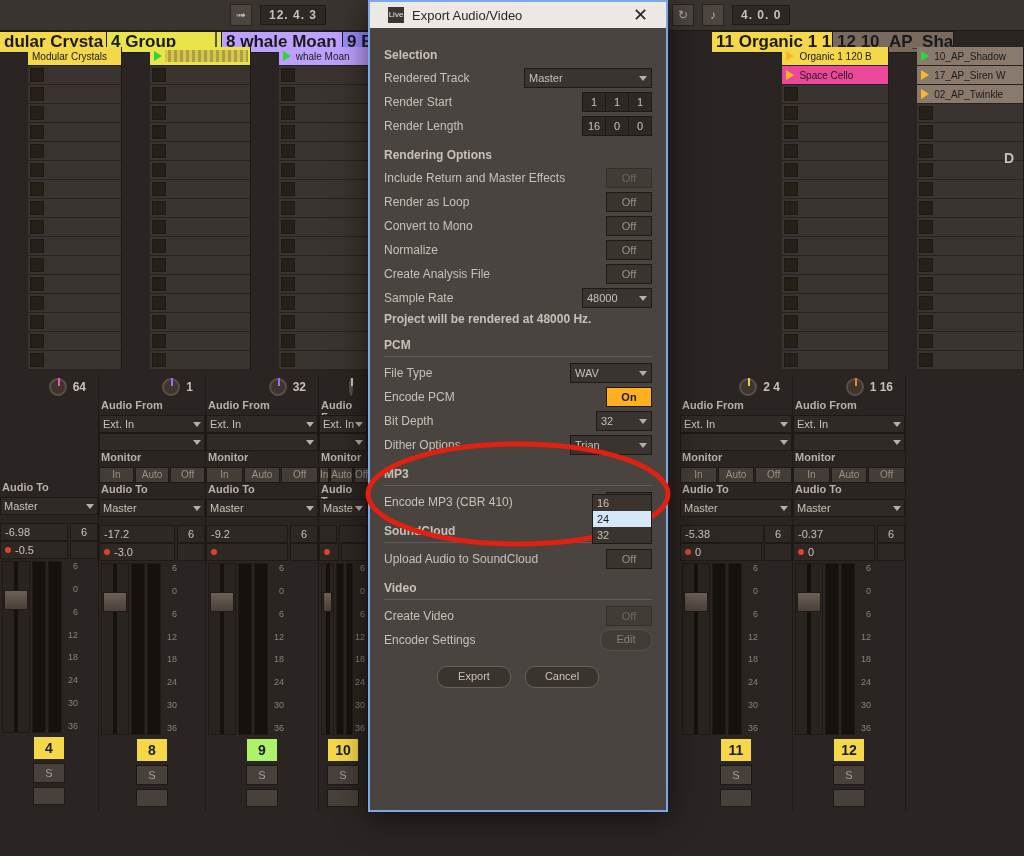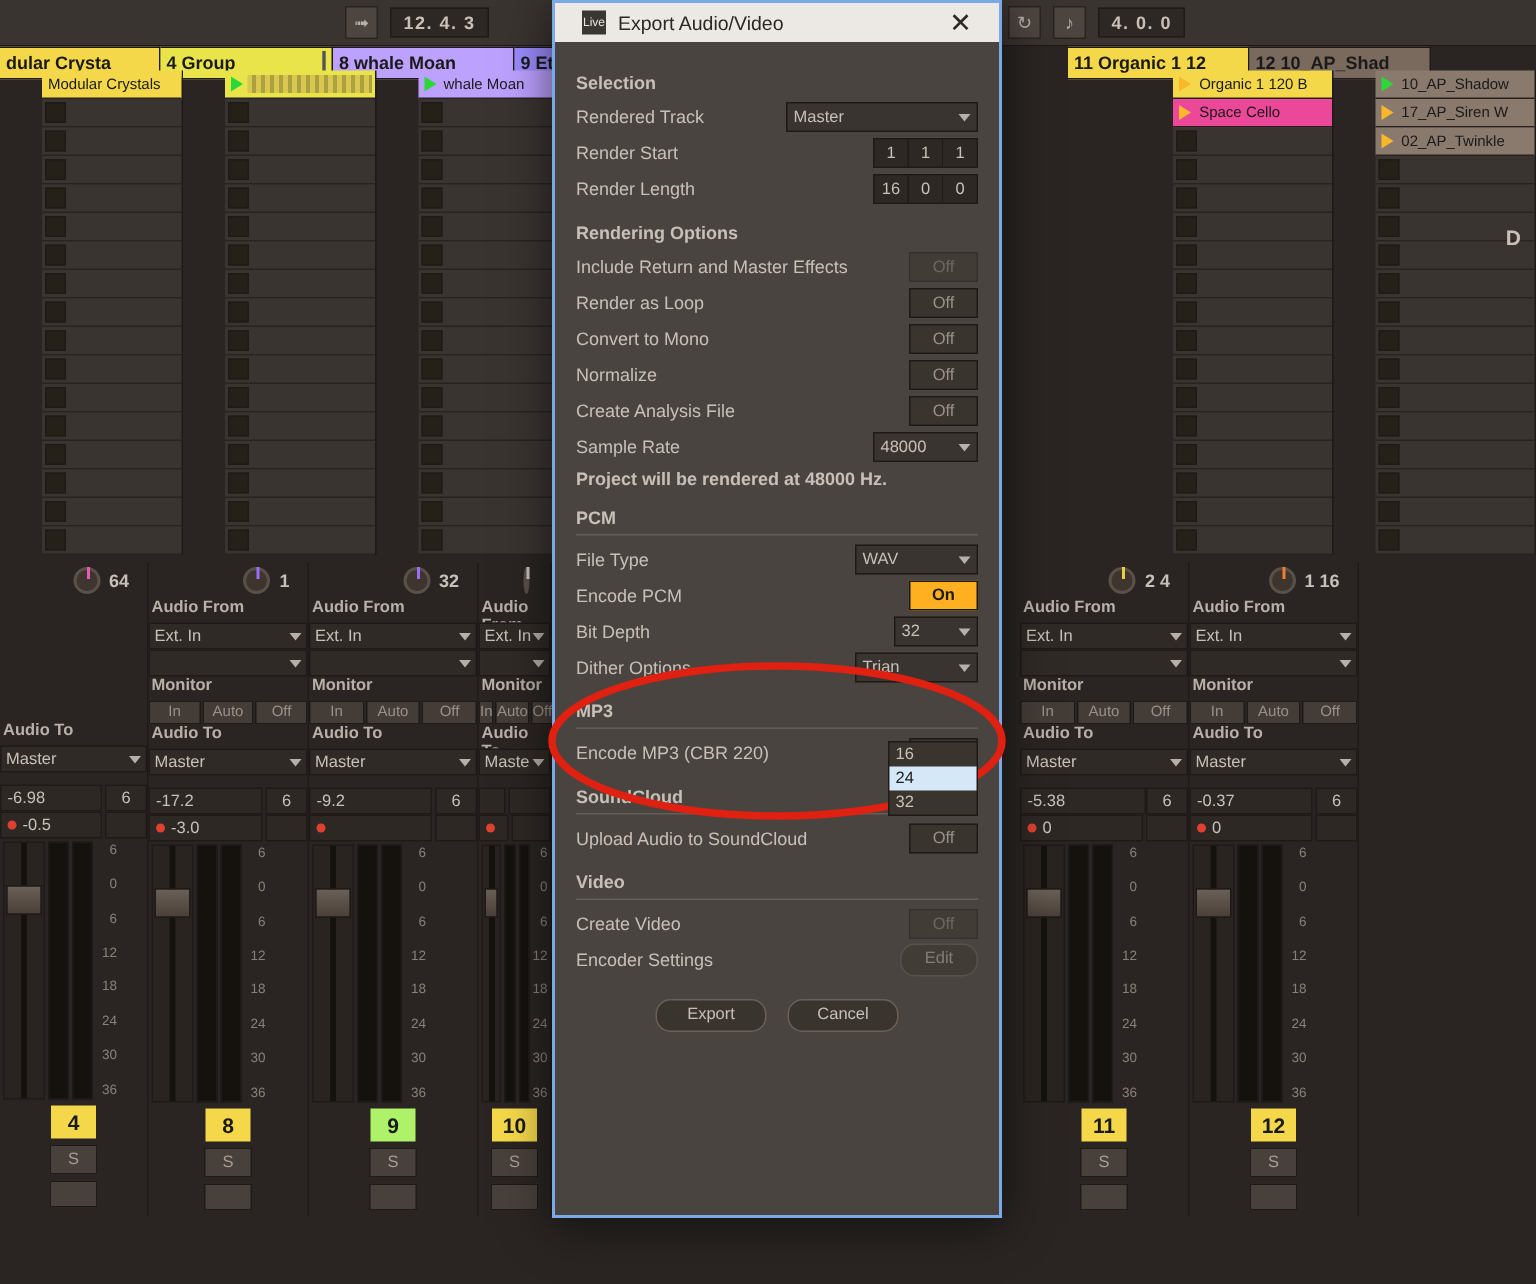--- a/index.html
+++ b/index.html
@@ -5,21 +5,21 @@
   html,body{margin:0;padding:0;width:1024px;height:856px;background:#2a2522;font-family:Arial,Helvetica,sans-serif;font-size:12px;color:#b8afa8;overflow:hidden;}
   .app{position:relative;width:1024px;height:856px;}
 
   
   .transport{height:30px;background:#3a3430;border-bottom:1px solid #1e1a18;display:flex;align-items:center;padding-left:230px;gap:8px;}
   .t-btn{width:20px;height:20px;background:#4d4540;border:1px solid #2a2420;display:flex;align-items:center;justify-content:center;}
   .t-readout{background:#2e2824;border:1px solid #1e1a18;padding:2px 8px;color:#c8c0b8;font-weight:600;letter-spacing:1px;}
 
   
   .track-headers{display:flex;height:16px;margin-top:0;}
-  .track-headers .th{height:20px;line-height:20px;border:1px solid #1e1a18;border-left:none;font-size:12px;font-weight:600;padding:0 4px;white-space:nowrap;overflow:hidden;color:#1a1a1a;display:flex;align-items:center;gap:3px;}
+  .track-headers .th{height:20px;line-height:20px;border:1px solid #1e1a18;border-left:none;font-size:17px;font-weight:600;padding:0 4px;white-space:nowrap;overflow:hidden;color:#1a1a1a;display:flex;align-items:center;gap:3px;}
   .dot{width:10px;height:10px;border:1px solid #555;background:#7a7068;}
 
   
   .grid{display:flex;}
   .col{display:flex;flex-direction:column;border-right:1px solid #1e1a18;margin-left:28px;}
   .cell{height:18px;background:#3a3430;border-bottom:1px solid #282320;display:flex;align-items:center;padding:0 2px;gap:3px;font-size:11px;}
   .cell.empty .sq{background:#252018;}
   .sq{width:12px;height:12px;background:#3e362e;border:1px solid #1e1a18;}
   .play-tri{width:0;height:0;border-top:5px solid transparent;border-bottom:5px solid transparent;border-left:8px solid #2bd83a;margin-left:2px;}
   .play-tri.orange{border-left-color:#f9b82a;}
@@ -885,21 +885,21 @@
           <span class="lbl">Dither Options</span>
           <div class="dd" style="width:72px">
             <span>Trian</span>
             <span class="dd-arrow"></span>
           </div>
         </div>
 
     <div class="sec-title">MP3</div>
     <div class="hr"></div>
     <div class="row">
-          <span class="lbl">Encode MP3 (CBR 220)</span>
+          <span class="lbl">Encode MP3 (CBR 410)</span>
           <div class="toggle">Off</div>
         </div>
 
     <div class="sec-title">SoundCloud</div>
     <div class="hr"></div>
     <div class="row">
           <span class="lbl">Upload Audio to SoundCloud</span>
           <div class="toggle">Off</div>
         </div>
 

